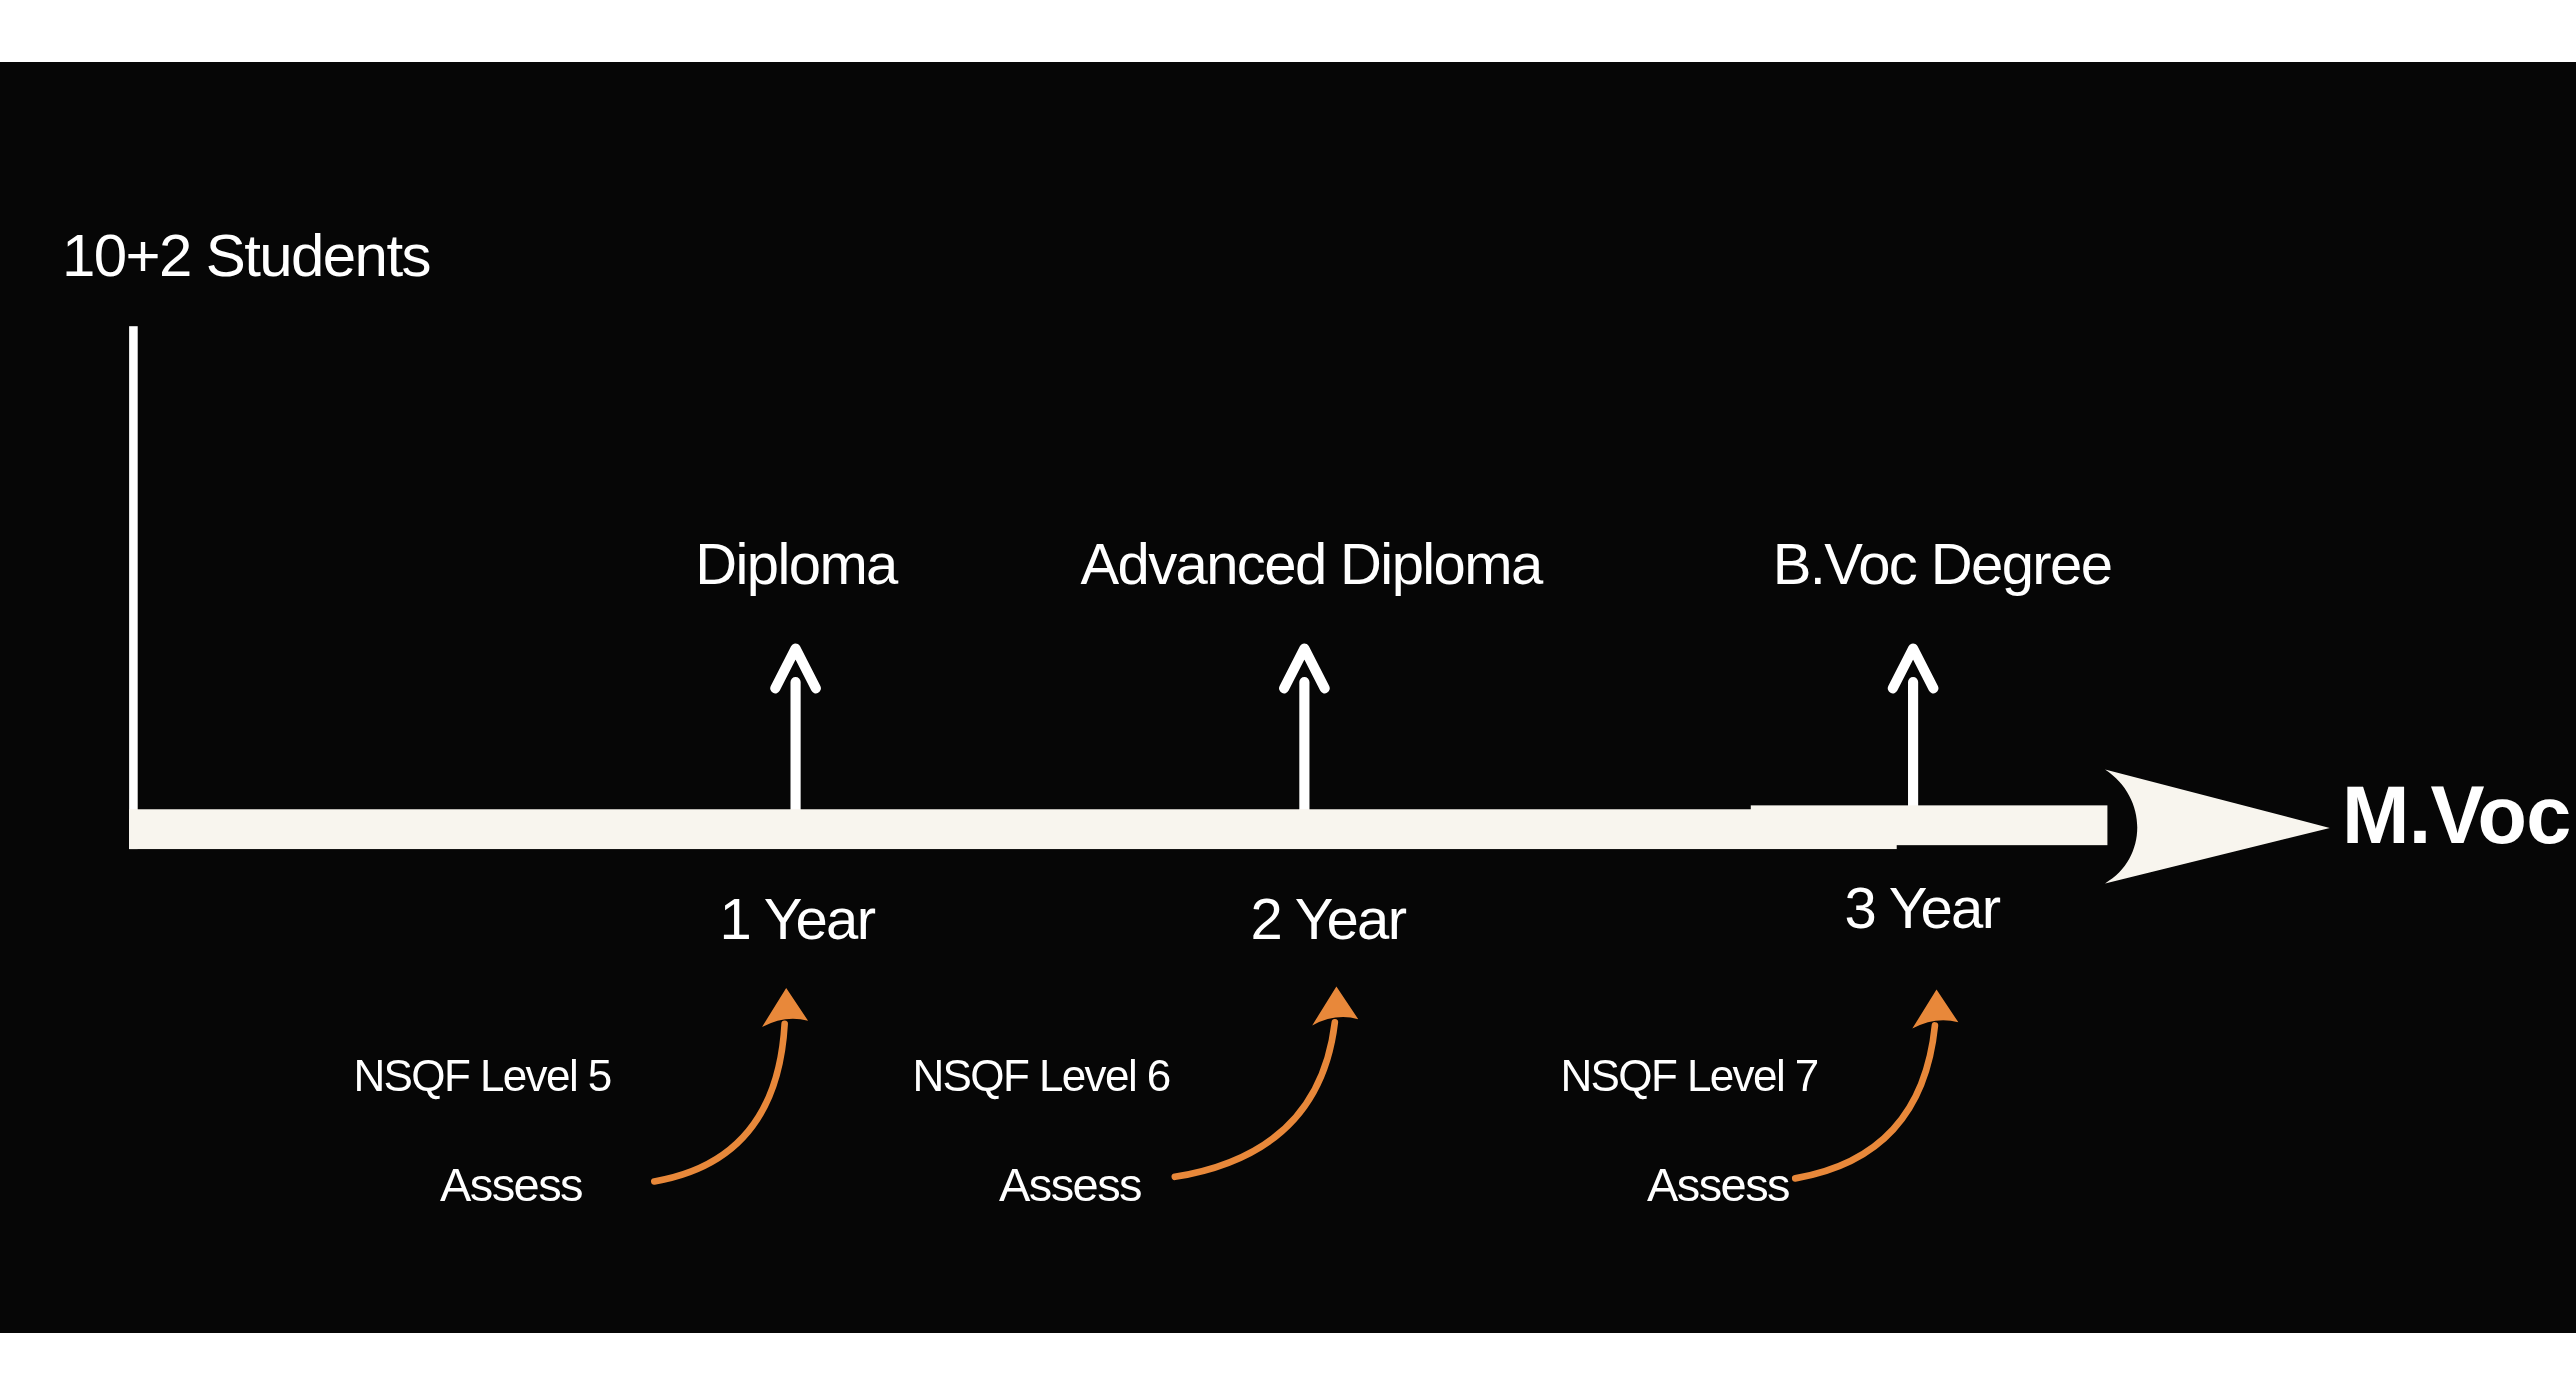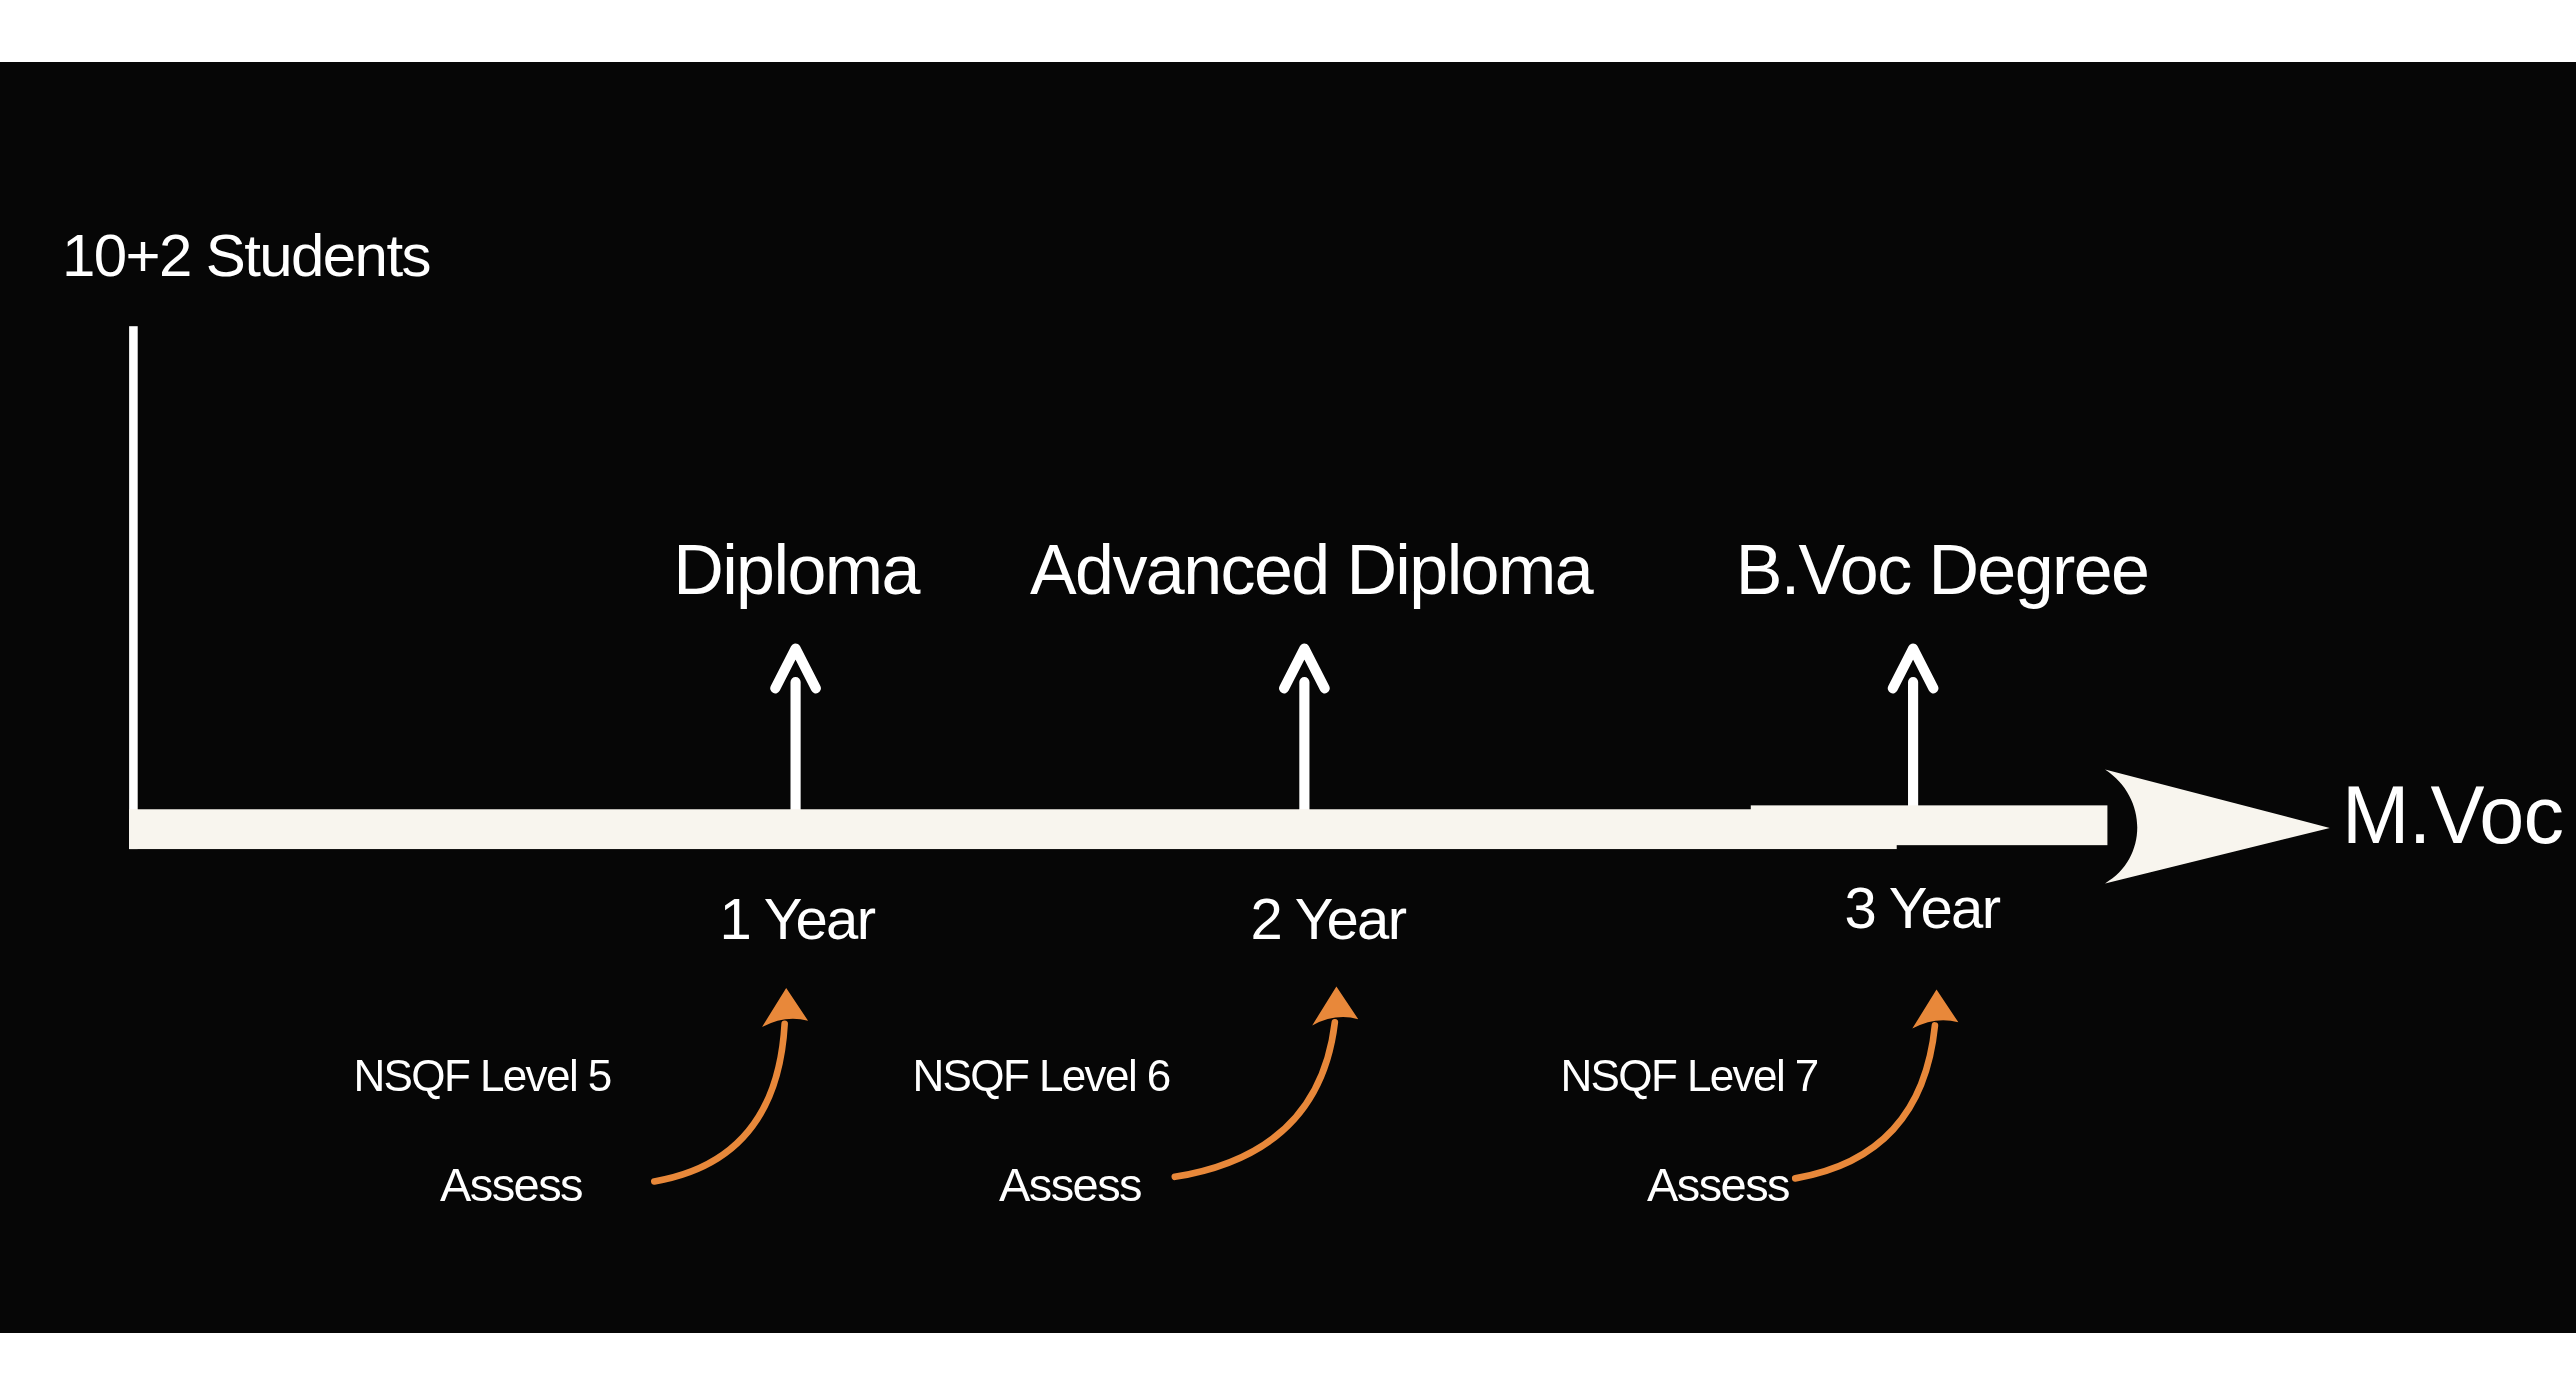--- a/index.html
+++ b/index.html
@@ -24,34 +24,34 @@
   }
   .txt {
     position: absolute;
     color: #ffffff;
     white-space: nowrap;
     line-height: 1;
     letter-spacing: -1.6px;
   }
   .centered { transform: translateX(-50%); }
   .title      { left: 62px;  top: 226px;  font-size: 60px; }
-  .course     { top: 535px;  font-size: 70px; }
+  .course     { top: 535px;  font-size: 58px; }
   .course.m1  { left: 796px; }
   .course.m2  { left: 1311px; }
   .course.m3  { left: 1914px; margin-left: 28px; }
   .year       { font-size: 58px; }
   .year.m1    { left: 797px; top: 890px; }
   .year.m2    { left: 1328px; top: 890px; }
   .year.m3    { left: 1922px; top: 879px; }
   .nsqf-l1    { top: 1054px; font-size: 44px; }
   .nsqf-l2    { top: 1161px; font-size: 47px; margin-left: 29px; }
   .nsqf.m1    { left: 482px; }
   .nsqf.m2    { left: 1041px; }
   .nsqf.m3    { left: 1689px; }
-  .mvoc       { left: 2342px; top: 775px; font-size: 81px; font-weight: 400; letter-spacing: -0.8px; text-align: right; }
+  .mvoc       { left: 2342px; top: 775px; font-size: 81px; font-weight: 700; letter-spacing: -0.8px; text-align: right; }
 </style>
 </head>
 <body>
 
 <div class="stage">
 
   <div class="canvas"></div>
 
   <svg class="shapes" viewBox="0 0 3300 1785" xmlns="http://www.w3.org/2000/svg">
 

